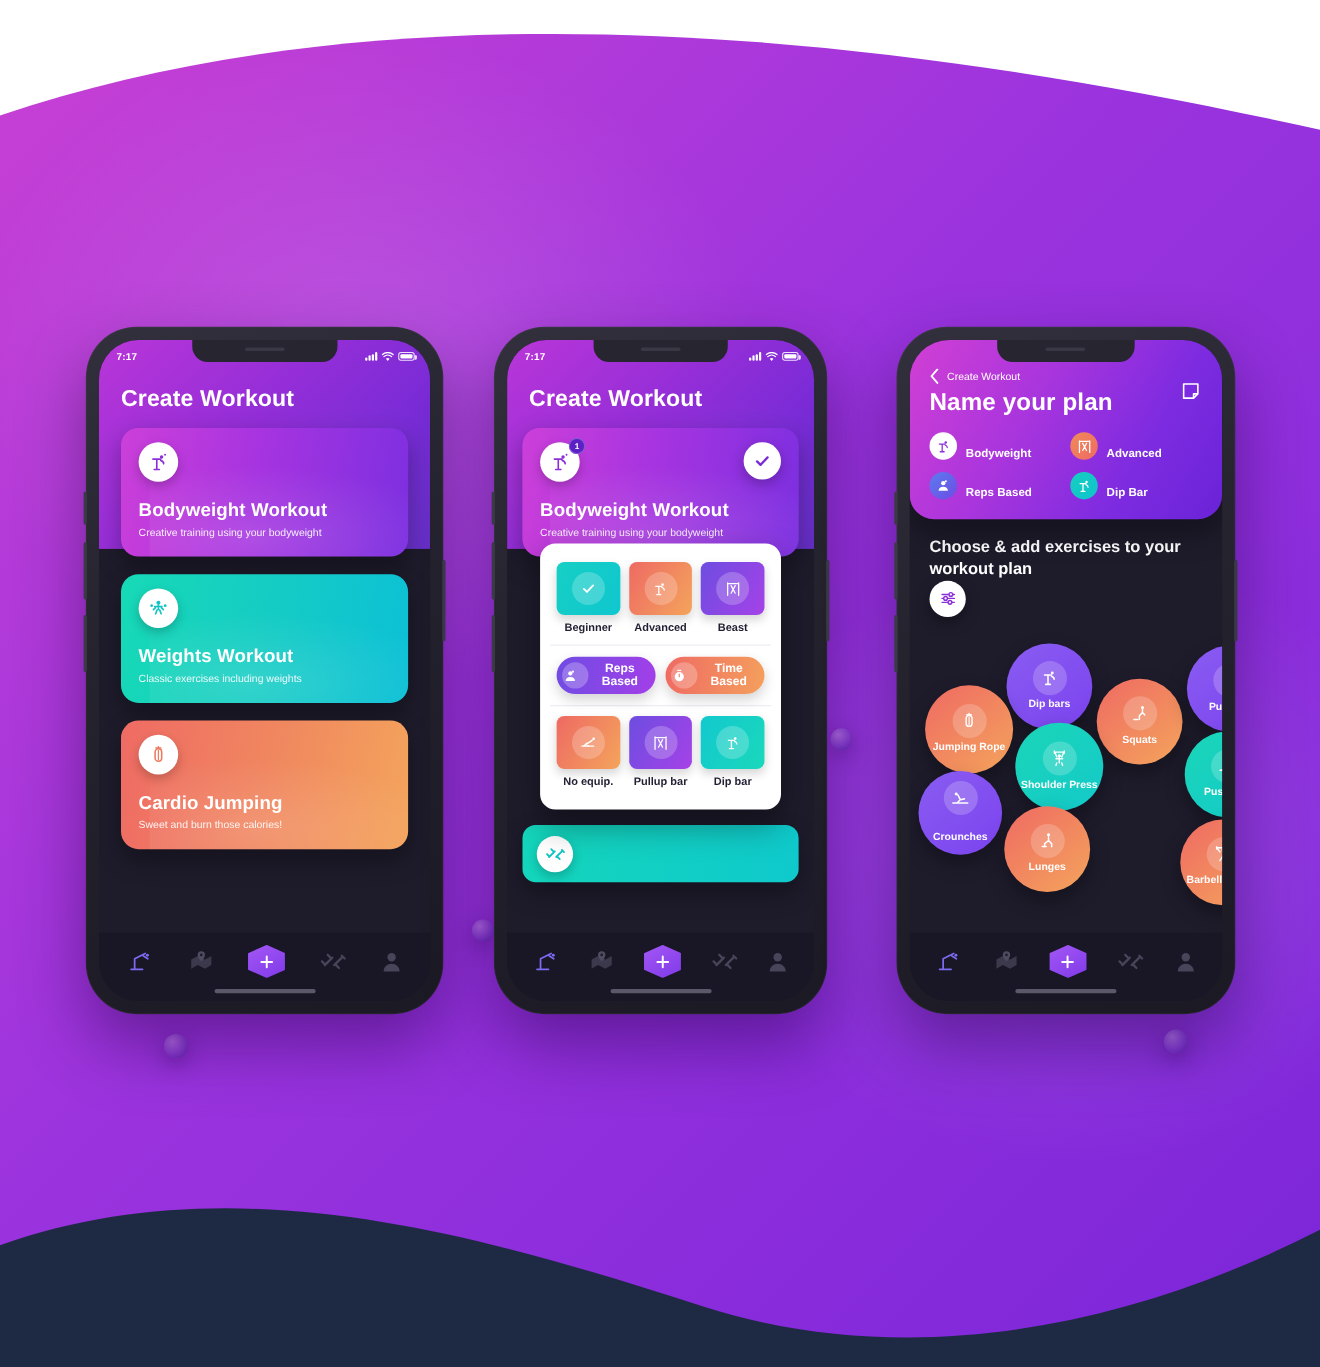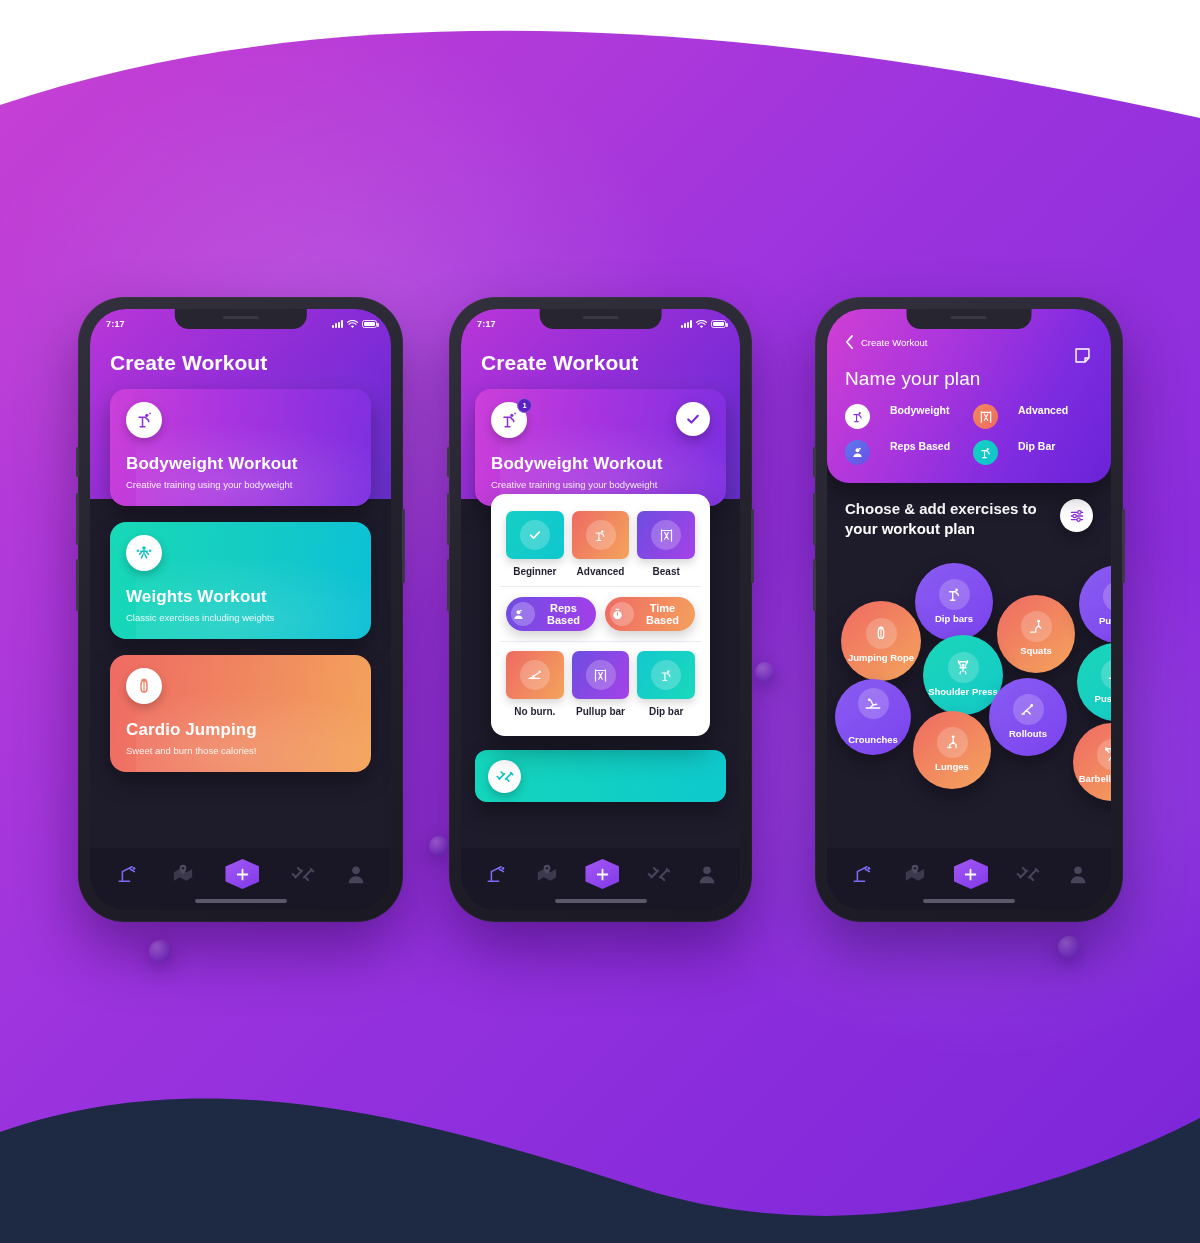--- a/index.html
+++ b/index.html
@@ -155,32 +155,32 @@
   }
 
   
   .plan-hdr{
     position:relative; z-index:12;
     background:linear-gradient(120deg,#d13fd4 0%,#a935dd 38%,#7d2be0 72%,#6a23d8 100%);
     border-bottom-left-radius:22px; border-bottom-right-radius:22px;
     padding:26px 18px 18px; box-shadow:0 12px 26px rgba(0,0,0,.32);
   }
   .back-row{ display:flex; align-items:center; gap:7px; color:#fff; font-size:9.5px; }
-  .plan-title{ color:#fff; font-size:19px; font-weight:normal; margin-top:19px; letter-spacing:.1px;}
+  .plan-title{ color:#fff; font-size:22px; font-weight:bold; margin-top:4px; letter-spacing:.1px;}
   .edit-ic{ position:absolute; top:38px; right:20px; }
   .tag-grid{ display:grid; grid-template-columns:1fr 1fr; gap:11px 8px; margin-top:14px; }
-  .tag{ display:flex; align-items:flex-start; gap:20px; }
+  .tag{ display:flex; align-items:flex-end; gap:8px; }
   .tag .tic{ width:25px;height:25px;border-radius:50%;display:flex;align-items:center;justify-content:center;flex:0 0 auto;}
   .tic-white{background:#fff;}
   .tic-orange{background:linear-gradient(135deg,#f08a5a,#ef6a63);}
   .tic-blue{background:linear-gradient(135deg,#5b7cf0,#6d4ce3);}
   .tic-teal{background:linear-gradient(135deg,#16cfc0,#10c3cd);}
   .tag span{ color:#fff; font-size:10.5px; font-weight:bold; }
 
-  .choose-row{ display:flex; align-items:flex-start; justify-content:space-between; padding:16px 18px 4px; }
+  .choose-row{ display:flex; align-items:flex-start; justify-content:space-between; padding:16px 18px 4px;flex-direction:column; }
   .choose-row h4{ color:#fff; font-size:15px; font-weight:bold; line-height:1.32; }
   .filter-btn{ width:33px;height:33px;border-radius:50%;background:#fff;flex:0 0 auto;
     display:flex;align-items:center;justify-content:center; box-shadow:0 5px 14px rgba(0,0,0,.3);}
 
   .bubble-area{ position:relative; flex:1; }
   .bubble{
     position:absolute; border-radius:50%;
     display:flex; flex-direction:column; align-items:center; justify-content:center;
     text-align:center; color:#fff; font-size:9.5px; font-weight:bold; line-height:1.14;
     box-shadow:0 8px 18px rgba(0,0,0,.30);
@@ -472,21 +472,21 @@
         <div class="opt-row">
           <div class="opt-tile">
             <div class="opt-thumb t-orange">
               <span class="glyph-bg">
                 <svg width="16" height="14" viewBox="0 0 24 20">
                   <circle cx="19" cy="5" r="1.8" fill="#fff"></circle>
                   <path d="M3 15h16M5 15 17 7M9 11l3 4" stroke="#fff" stroke-width="1.9" stroke-linecap="round" fill="none"></path>
                 </svg>
               </span>
             </div>
-            <div class="opt-label">No burn.</div>
+            <div class="opt-label">No equip.</div>
           </div>
           <div class="opt-tile">
             <div class="opt-thumb t-violet">
               <span class="glyph-bg">
                 <svg width="15" height="15" viewBox="0 0 24 24">
                   <path d="M4 3v18M20 3v18M4 4h16" stroke="#fff" stroke-width="1.9" stroke-linecap="round" fill="none"></path>
                   <path d="M9 7l6 11M15 7 9 18" stroke="#fff" stroke-width="1.8" stroke-linecap="round" fill="none"></path>
                 </svg>
               </span>
             </div>
@@ -708,29 +708,20 @@
         <div class="bubble b-violet" style="left:8px;top:136px;width:76px;height:76px;gap:12px;">
           <span class="bic">
             <svg width="18" height="15" viewBox="0 0 24 20">
               <circle cx="7" cy="5" r="1.8" fill="#fff"></circle>
               <path d="M3 16h18M9 6l3 6-4 4M12 12l5-1" stroke="#fff" stroke-width="1.9" stroke-linecap="round" fill="none"></path>
             </svg>
           </span>
           <span>Crounches</span>
         </div>
 
-        <div class="bubble b-violet" style="left:162px;top:135px;width:78px;height:78px;">
-          <span class="bic">
-            <svg width="18" height="15" viewBox="0 0 24 20">
-              <circle cx="17" cy="4.5" r="1.8" fill="#fff"></circle>
-              <path d="M4 16h3M16 6l-6 5-5 5M10 11l5 5" stroke="#fff" stroke-width="1.9" stroke-linecap="round" fill="none"></path>
-            </svg>
-          </span>
-          <span>Rollouts</span>
-        </div>
 
         <div class="bubble b-orange" style="left:86px;top:168px;width:78px;height:78px;">
           <span class="bic">
             <svg width="17" height="17" viewBox="0 0 24 24">
               <circle cx="13" cy="4" r="2" fill="#fff"></circle>
               <path d="M13 6.5v5l-5 4v4M13 11.5l4 4v4M5 19h5" stroke="#fff" stroke-width="1.9" stroke-linecap="round" fill="none"></path>
             </svg>
           </span>
           <span>Lunges</span>
         </div>

